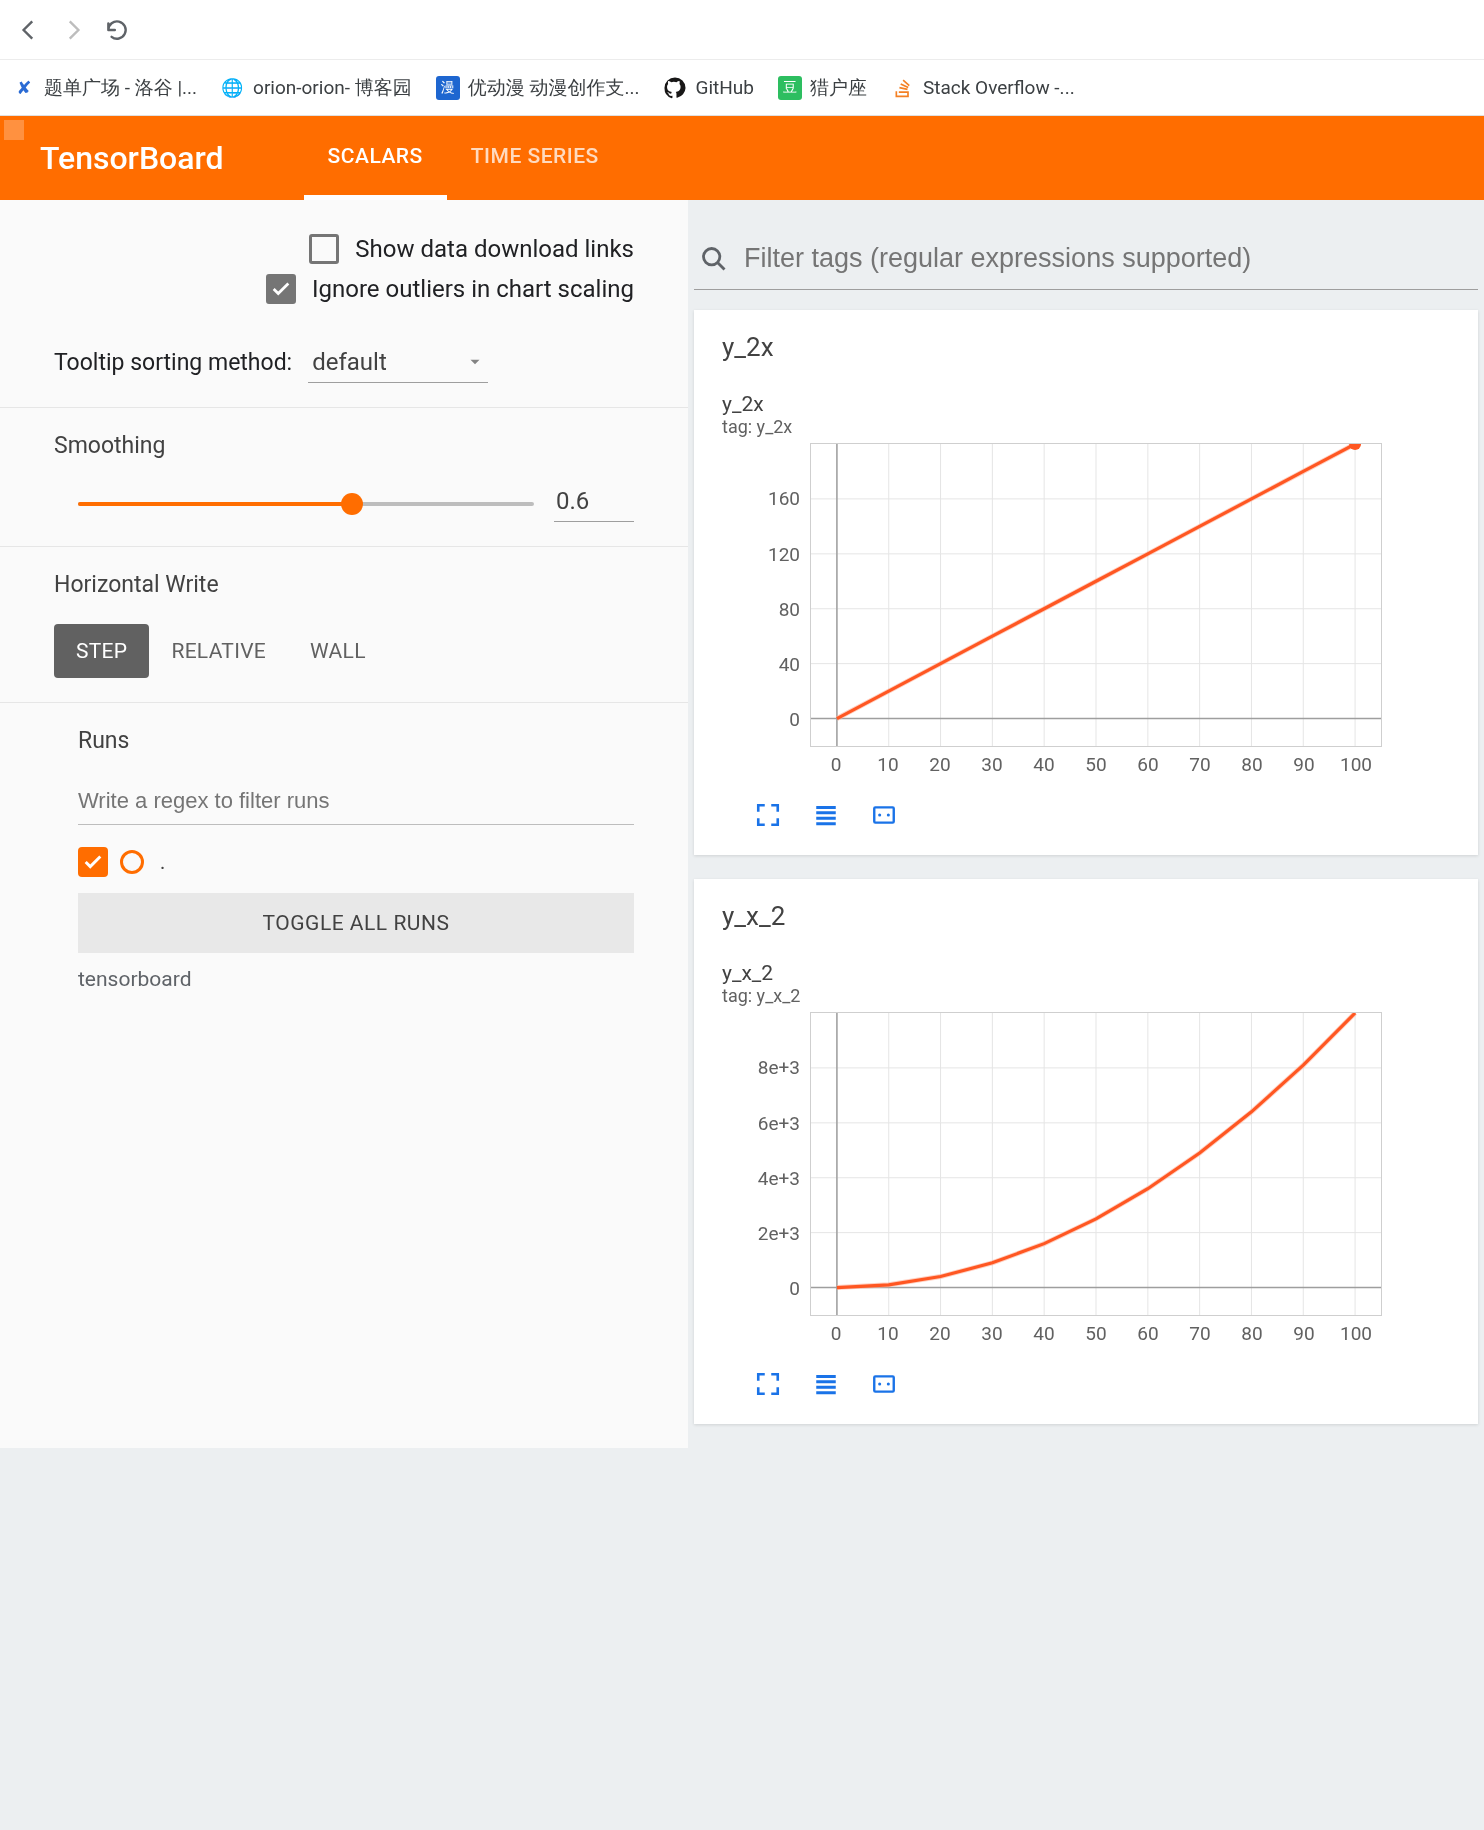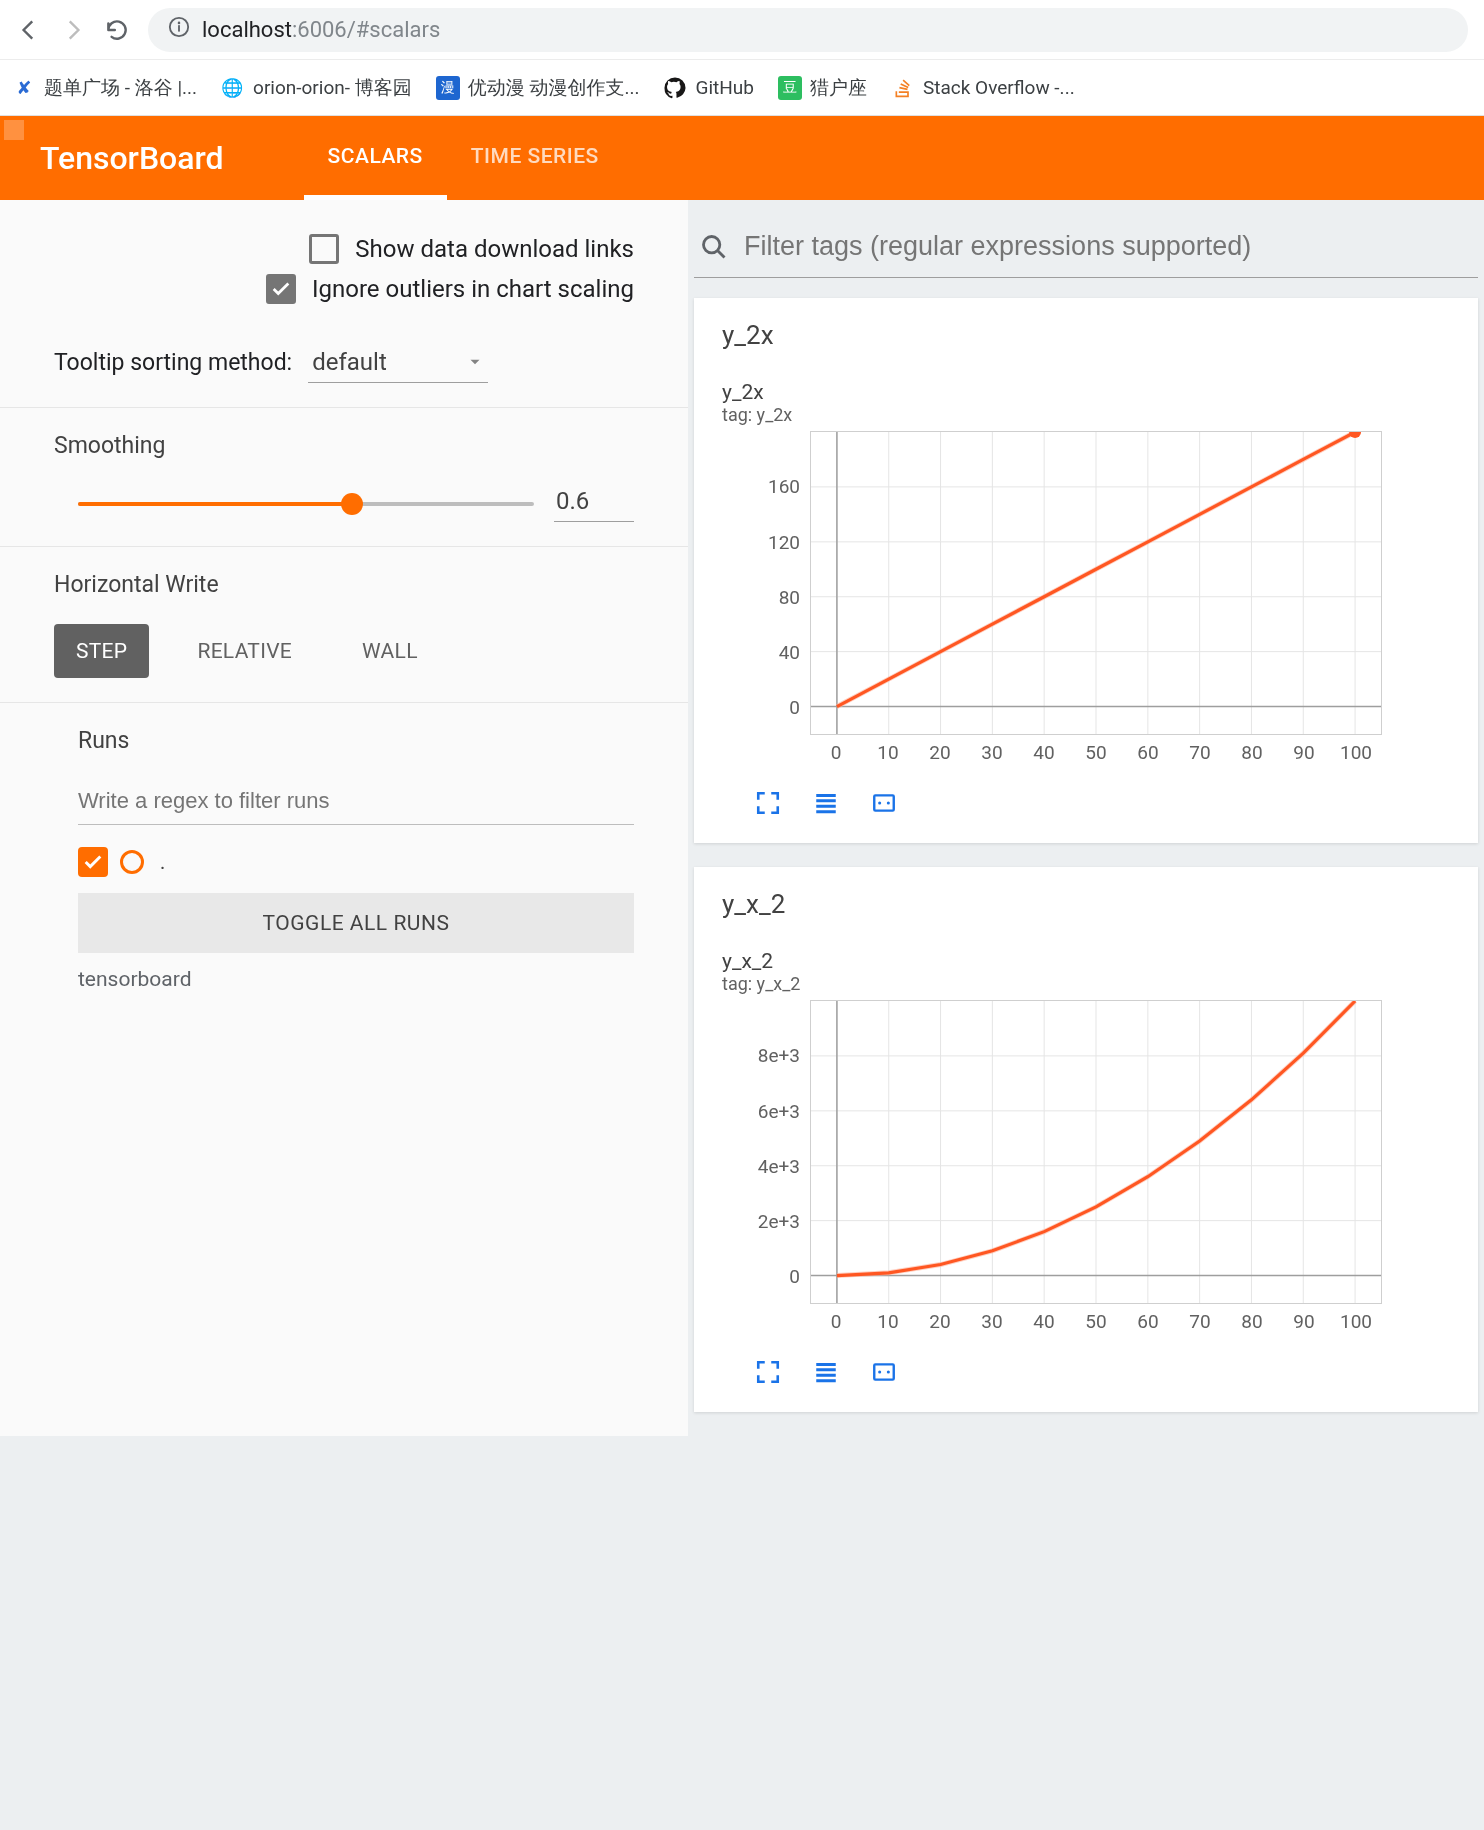--- a/index.html
+++ b/index.html
@@ -108,20 +108,21 @@
     display: flex;
     align-items: stretch;
   }
   .sidebar {
     width: 688px;
     background: #fafafa;
   }
   .content {
     flex: 1;
     padding-top: 6px;
+    margin-top: 12px;
   }
 
   
   .section {
     padding: 24px 54px 24px 54px;
     border-bottom: 1px solid #e6e6e6;
   }
   .checkbox-row {
     display: flex; align-items:center; gap:16px;
     font-size: 24px;
@@ -157,21 +158,21 @@
   .slider .track-fill {
     position:absolute; left:24px; top:50%; height:4px; background:var(--orange); transform:translateY(-50%); border-radius:2px;
   }
   .slider .thumb {
     position:absolute; top:50%; width:22px; height:22px; background:var(--orange); border-radius:50%; transform:translate(-50%,-50%);
   }
   .smoothing-value {
     width:80px; font-size:24px; color:#424242; border-bottom:1px solid #9e9e9e; padding:2px 0 6px 2px;
   }
 
-  .btn-group { display:flex; gap:26px; }
+  .btn-group { display:flex; }
   .pill-btn {
     height:54px; padding:0 22px;
     display:flex; align-items:center;
     font-size:21px; letter-spacing:.3px;
     color:#616161; border-radius:4px;
     cursor:pointer;
   }
   .pill-btn.active { background:#616161; color:#fff; }
 
   .runs-filter {
@@ -244,32 +245,20 @@
   </div>
   <div class="nav-btn disabled">
     <svg viewBox="0 0 24 24" width="26" height="26">
         <path d="M9 4l8 8-8 8" fill="none" stroke="currentColor" stroke-width="2.2"></path>
       </svg>
   </div>
   <div class="nav-btn">
     <svg viewBox="0 0 24 24" width="26" height="26">
         <path d="M4 12a8 8 0 1 1 3 6.3M4 12V6m0 6h6" fill="none" stroke="currentColor" stroke-width="2.2" stroke-linecap="round"></path>
       </svg>
-  </div>
-  <div class="omnibox">
-    <span class="info-icon">
-      <svg viewBox="0 0 24 24" width="22" height="22">
-          <circle cx="12" cy="12" r="10" fill="none" stroke="currentColor" stroke-width="2"></circle>
-          <circle cx="12" cy="7.5" r="1.4" fill="currentColor"></circle>
-          <rect x="11" y="10" width="2" height="7" fill="currentColor"></rect>
-        </svg>
-    </span>
-    <span>
-      <span class="host">localhost</span><span class="path">:6006/#scalars</span>
-    </span>
   </div>
 </div>
 
 <div class="bookmarks-bar">
   <div class="bookmark">
     <span class="favicon" style="color:#2a6bd4;">✘</span>
     <span>题单广场 - 洛谷 |...</span>
   </div>
   <div class="bookmark">
     <span class="favicon">🌐</span>

